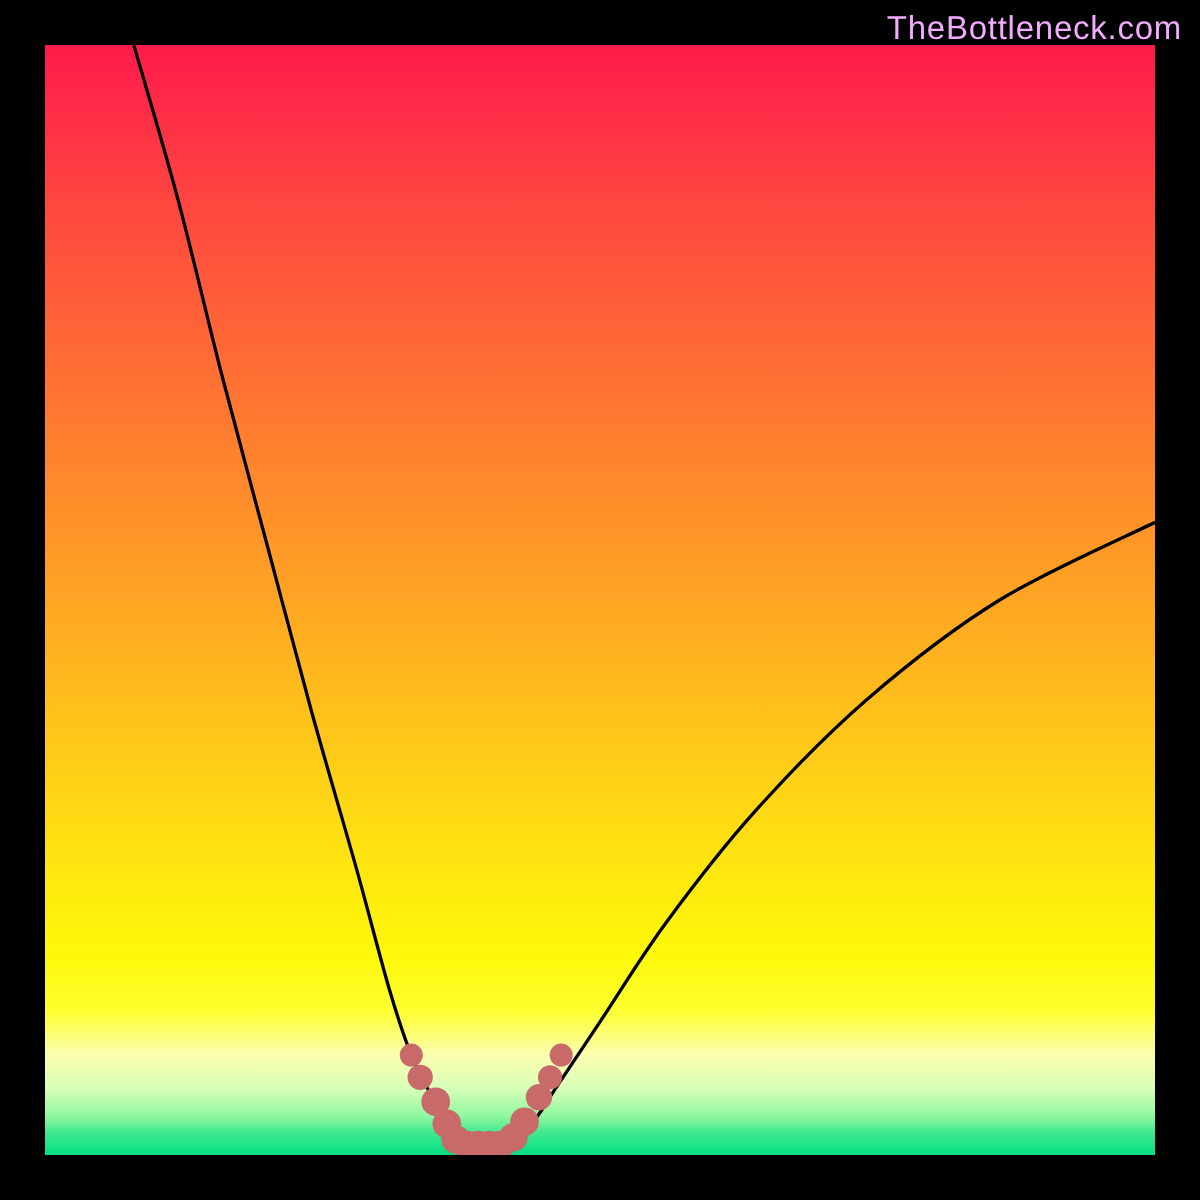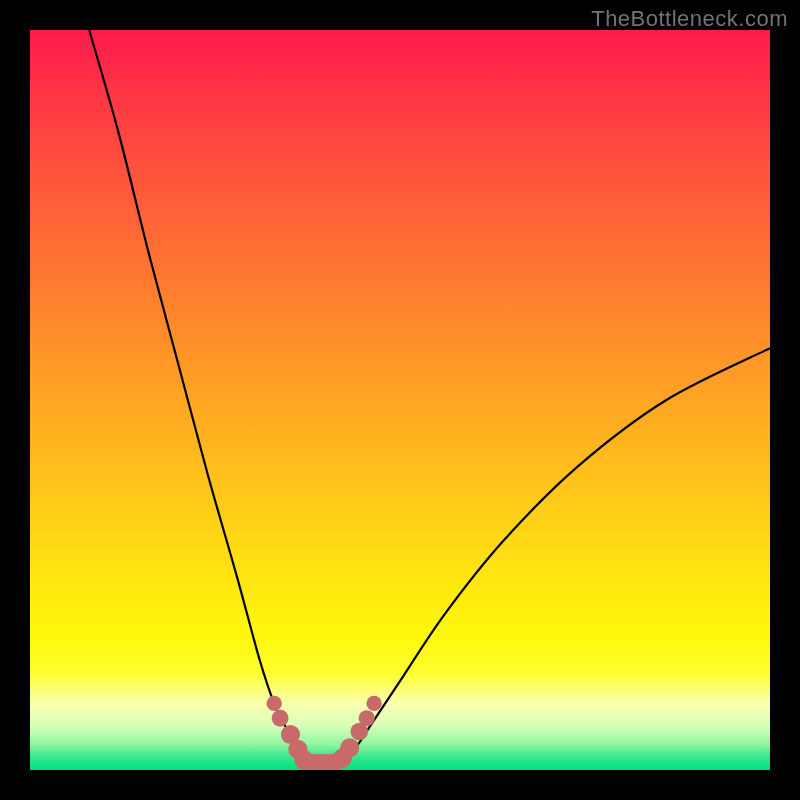--- a/index.html
+++ b/index.html
@@ -7,21 +7,21 @@
     width: 800px;
     height: 800px;
     background: #000;
     position: relative;
     font-family: Arial, sans-serif;
   }
   .watermark {
     position: absolute;
     top: 6px;
     right: 12px;
-    color: #737373;
+    color: #f0abfc;
     font-size: 22px;
     letter-spacing: 0.5px;
     z-index: 10;
   }
   .plot-area {
     position: absolute;
     left: 30px;
     top: 30px;
     width: 740px;
     height: 740px;

